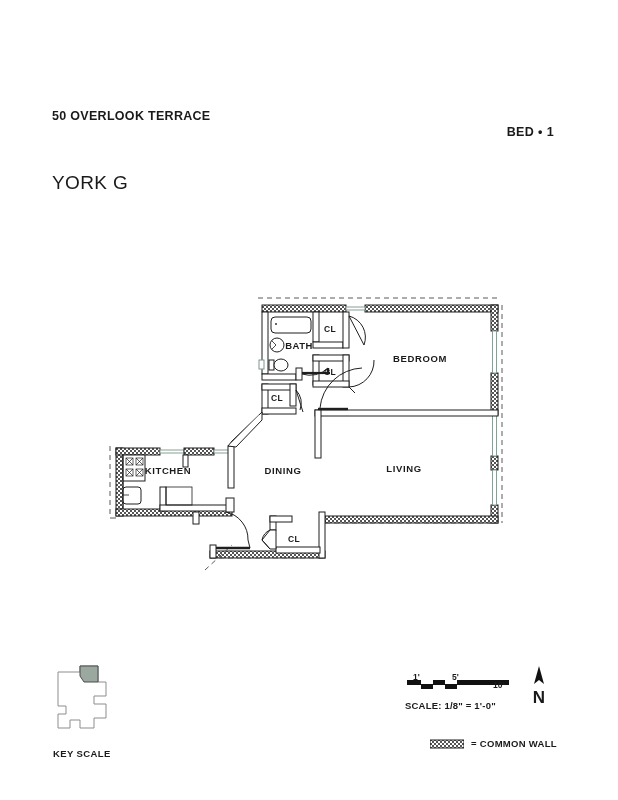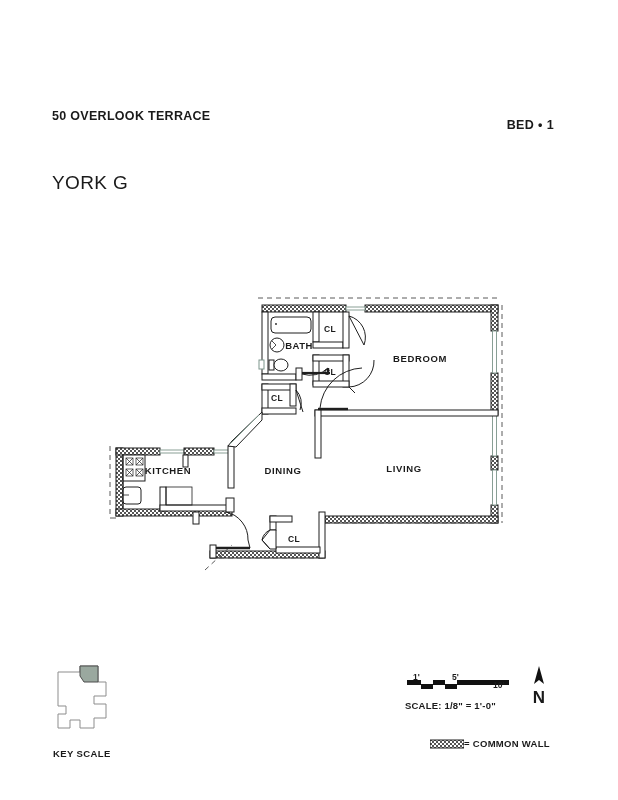--- a/index.html
+++ b/index.html
@@ -33,21 +33,21 @@
     position: absolute;
     left: 52px;
     top: 172px;
     font-size: 19px;
     font-weight: 400;
     letter-spacing: 0.4px;
   }
   #header-stats {
     position: absolute;
     right: 64px;
-    top: 117px;
+    top: 124px;
     text-align: center;
     line-height: 17.5px;
     margin-left: 15px;
   }
   #header-stats .stat-row {
     font-size: 12.5px;
     font-weight: 700;
     letter-spacing: 0.3px;
     white-space: nowrap;
   }
@@ -99,21 +99,21 @@
     position: absolute;
     left: 430px;
     top: 738px;
     display: flex;
     align-items: center;
   }
   #legend-label {
     font-size: 9.5px;
     font-weight: 700;
     letter-spacing: 0.3px;
-    margin-left: 0;
+    margin-left: 7px;
     white-space: nowrap;
   }
   .tick-lab {
     font-size: 8.5px;
     font-weight: 700;
   }
 </style>
 </head>
 <body>
 

